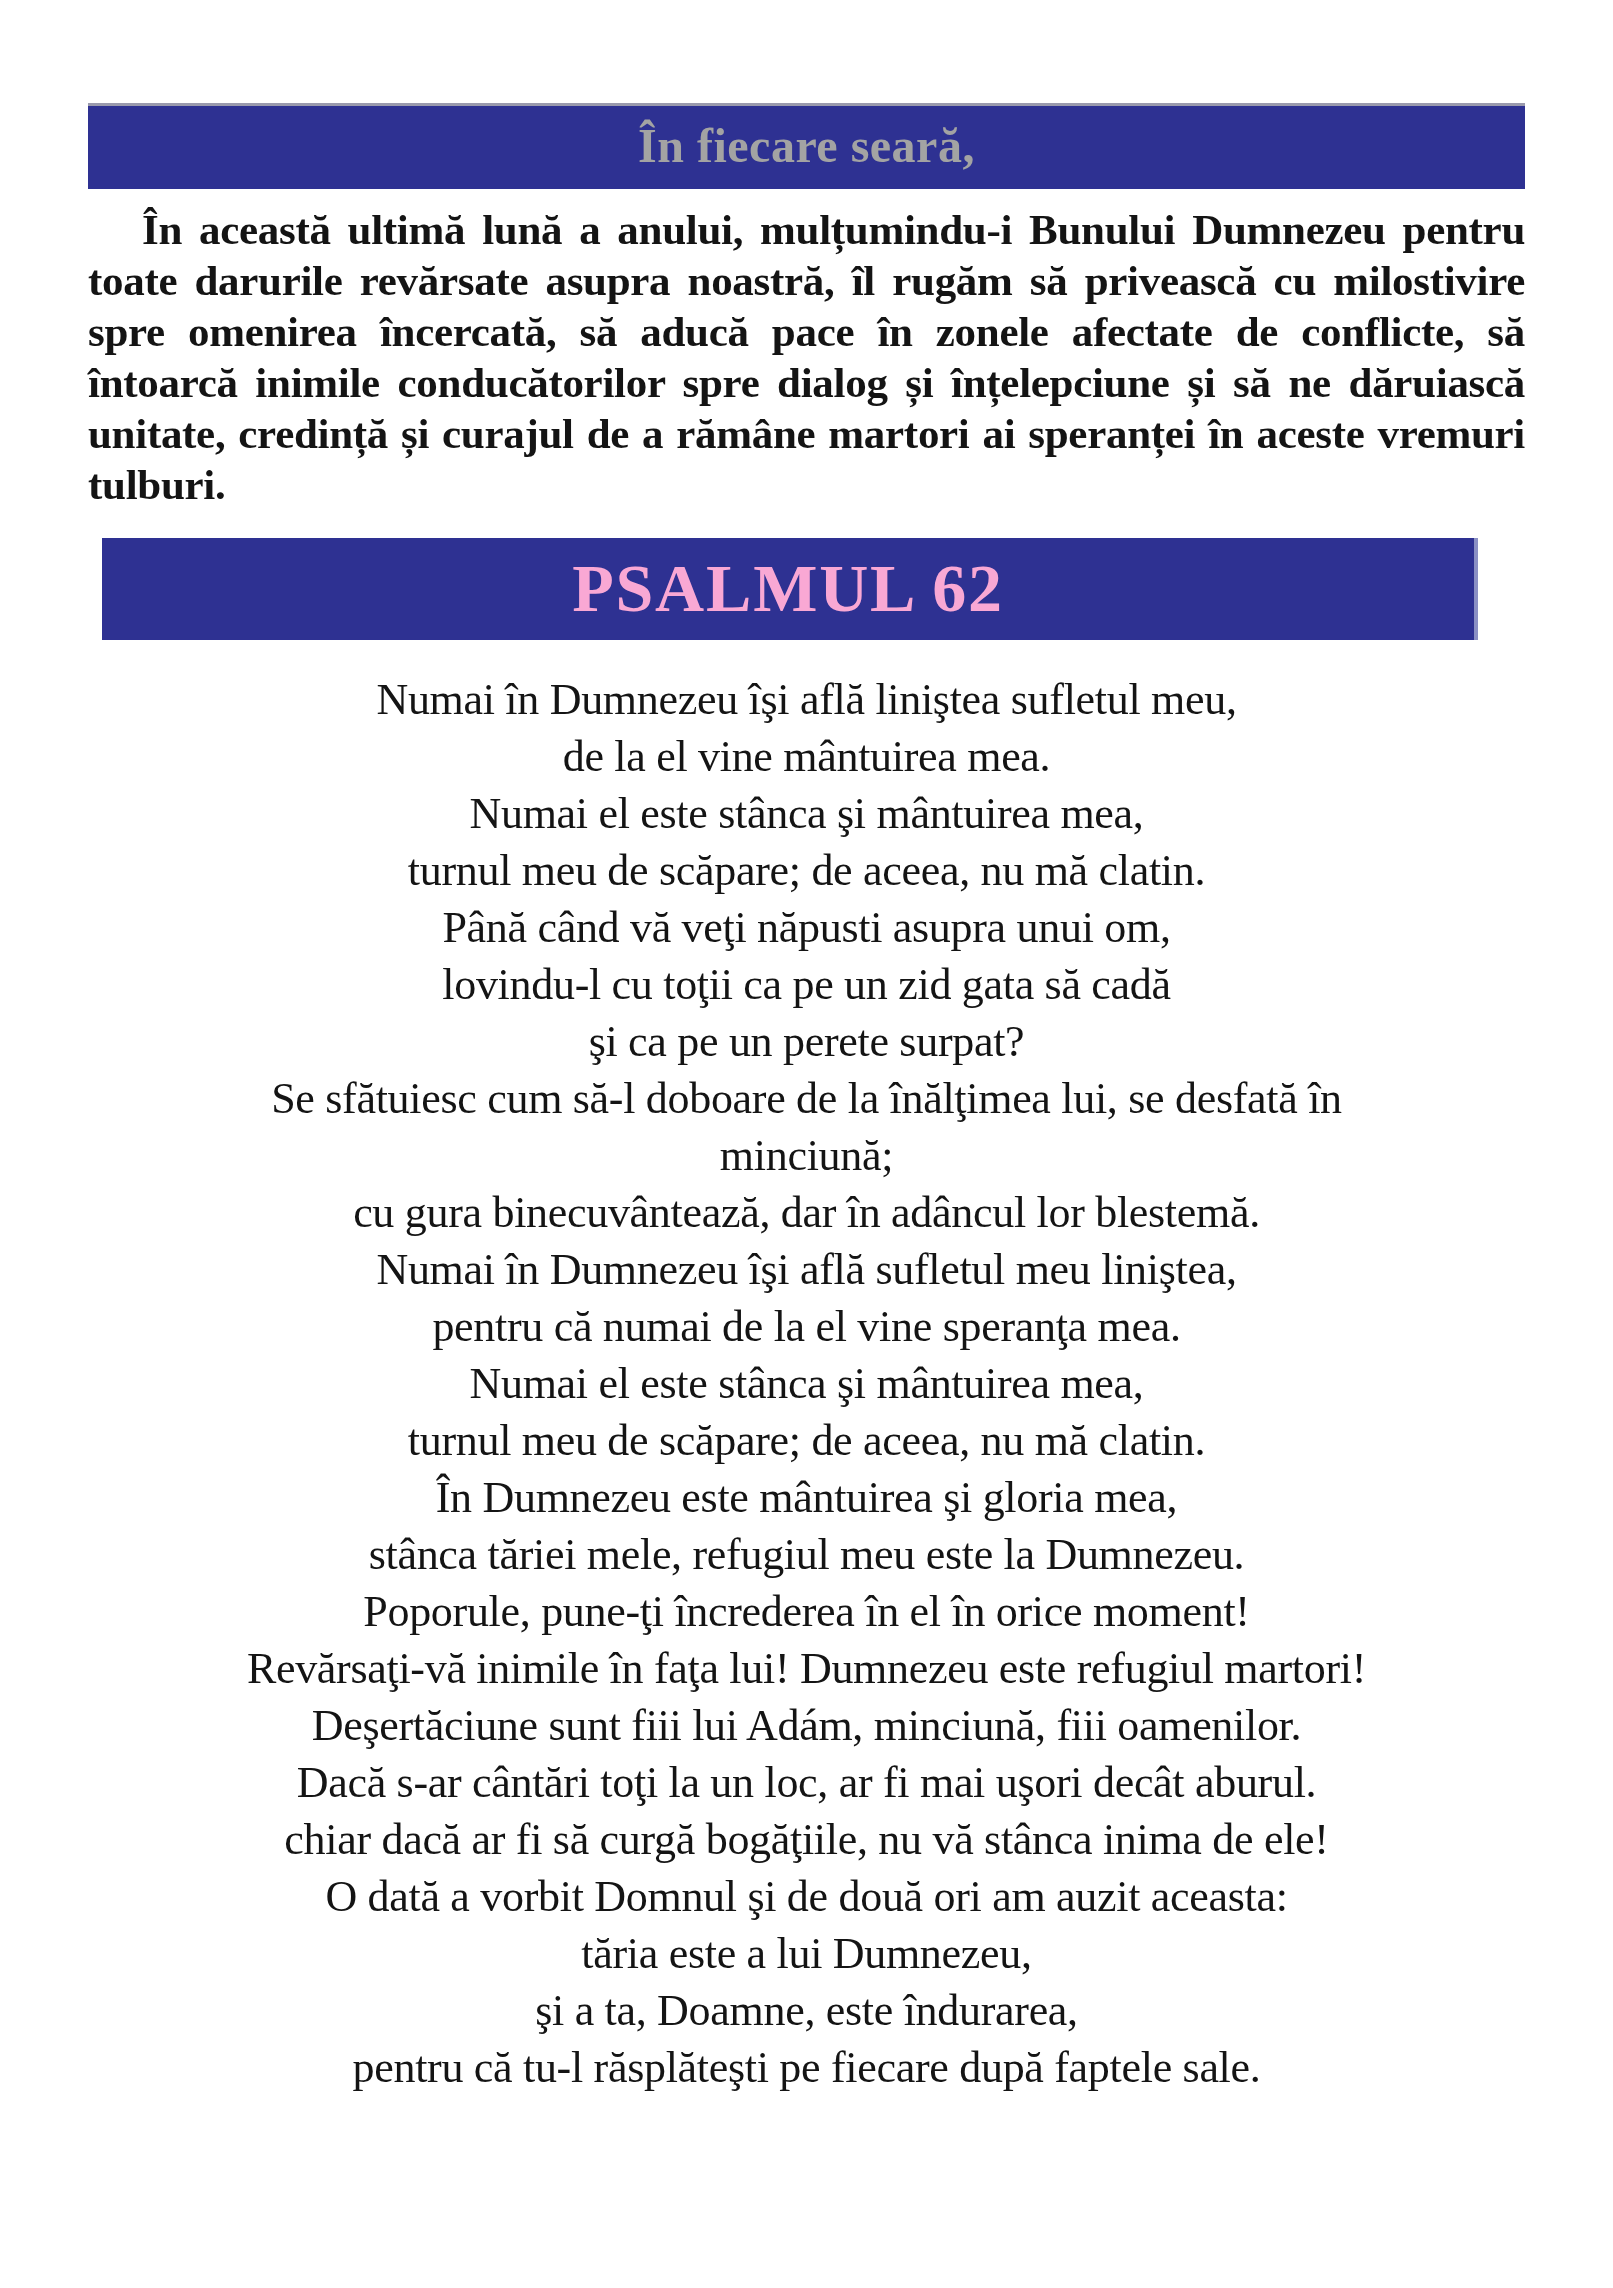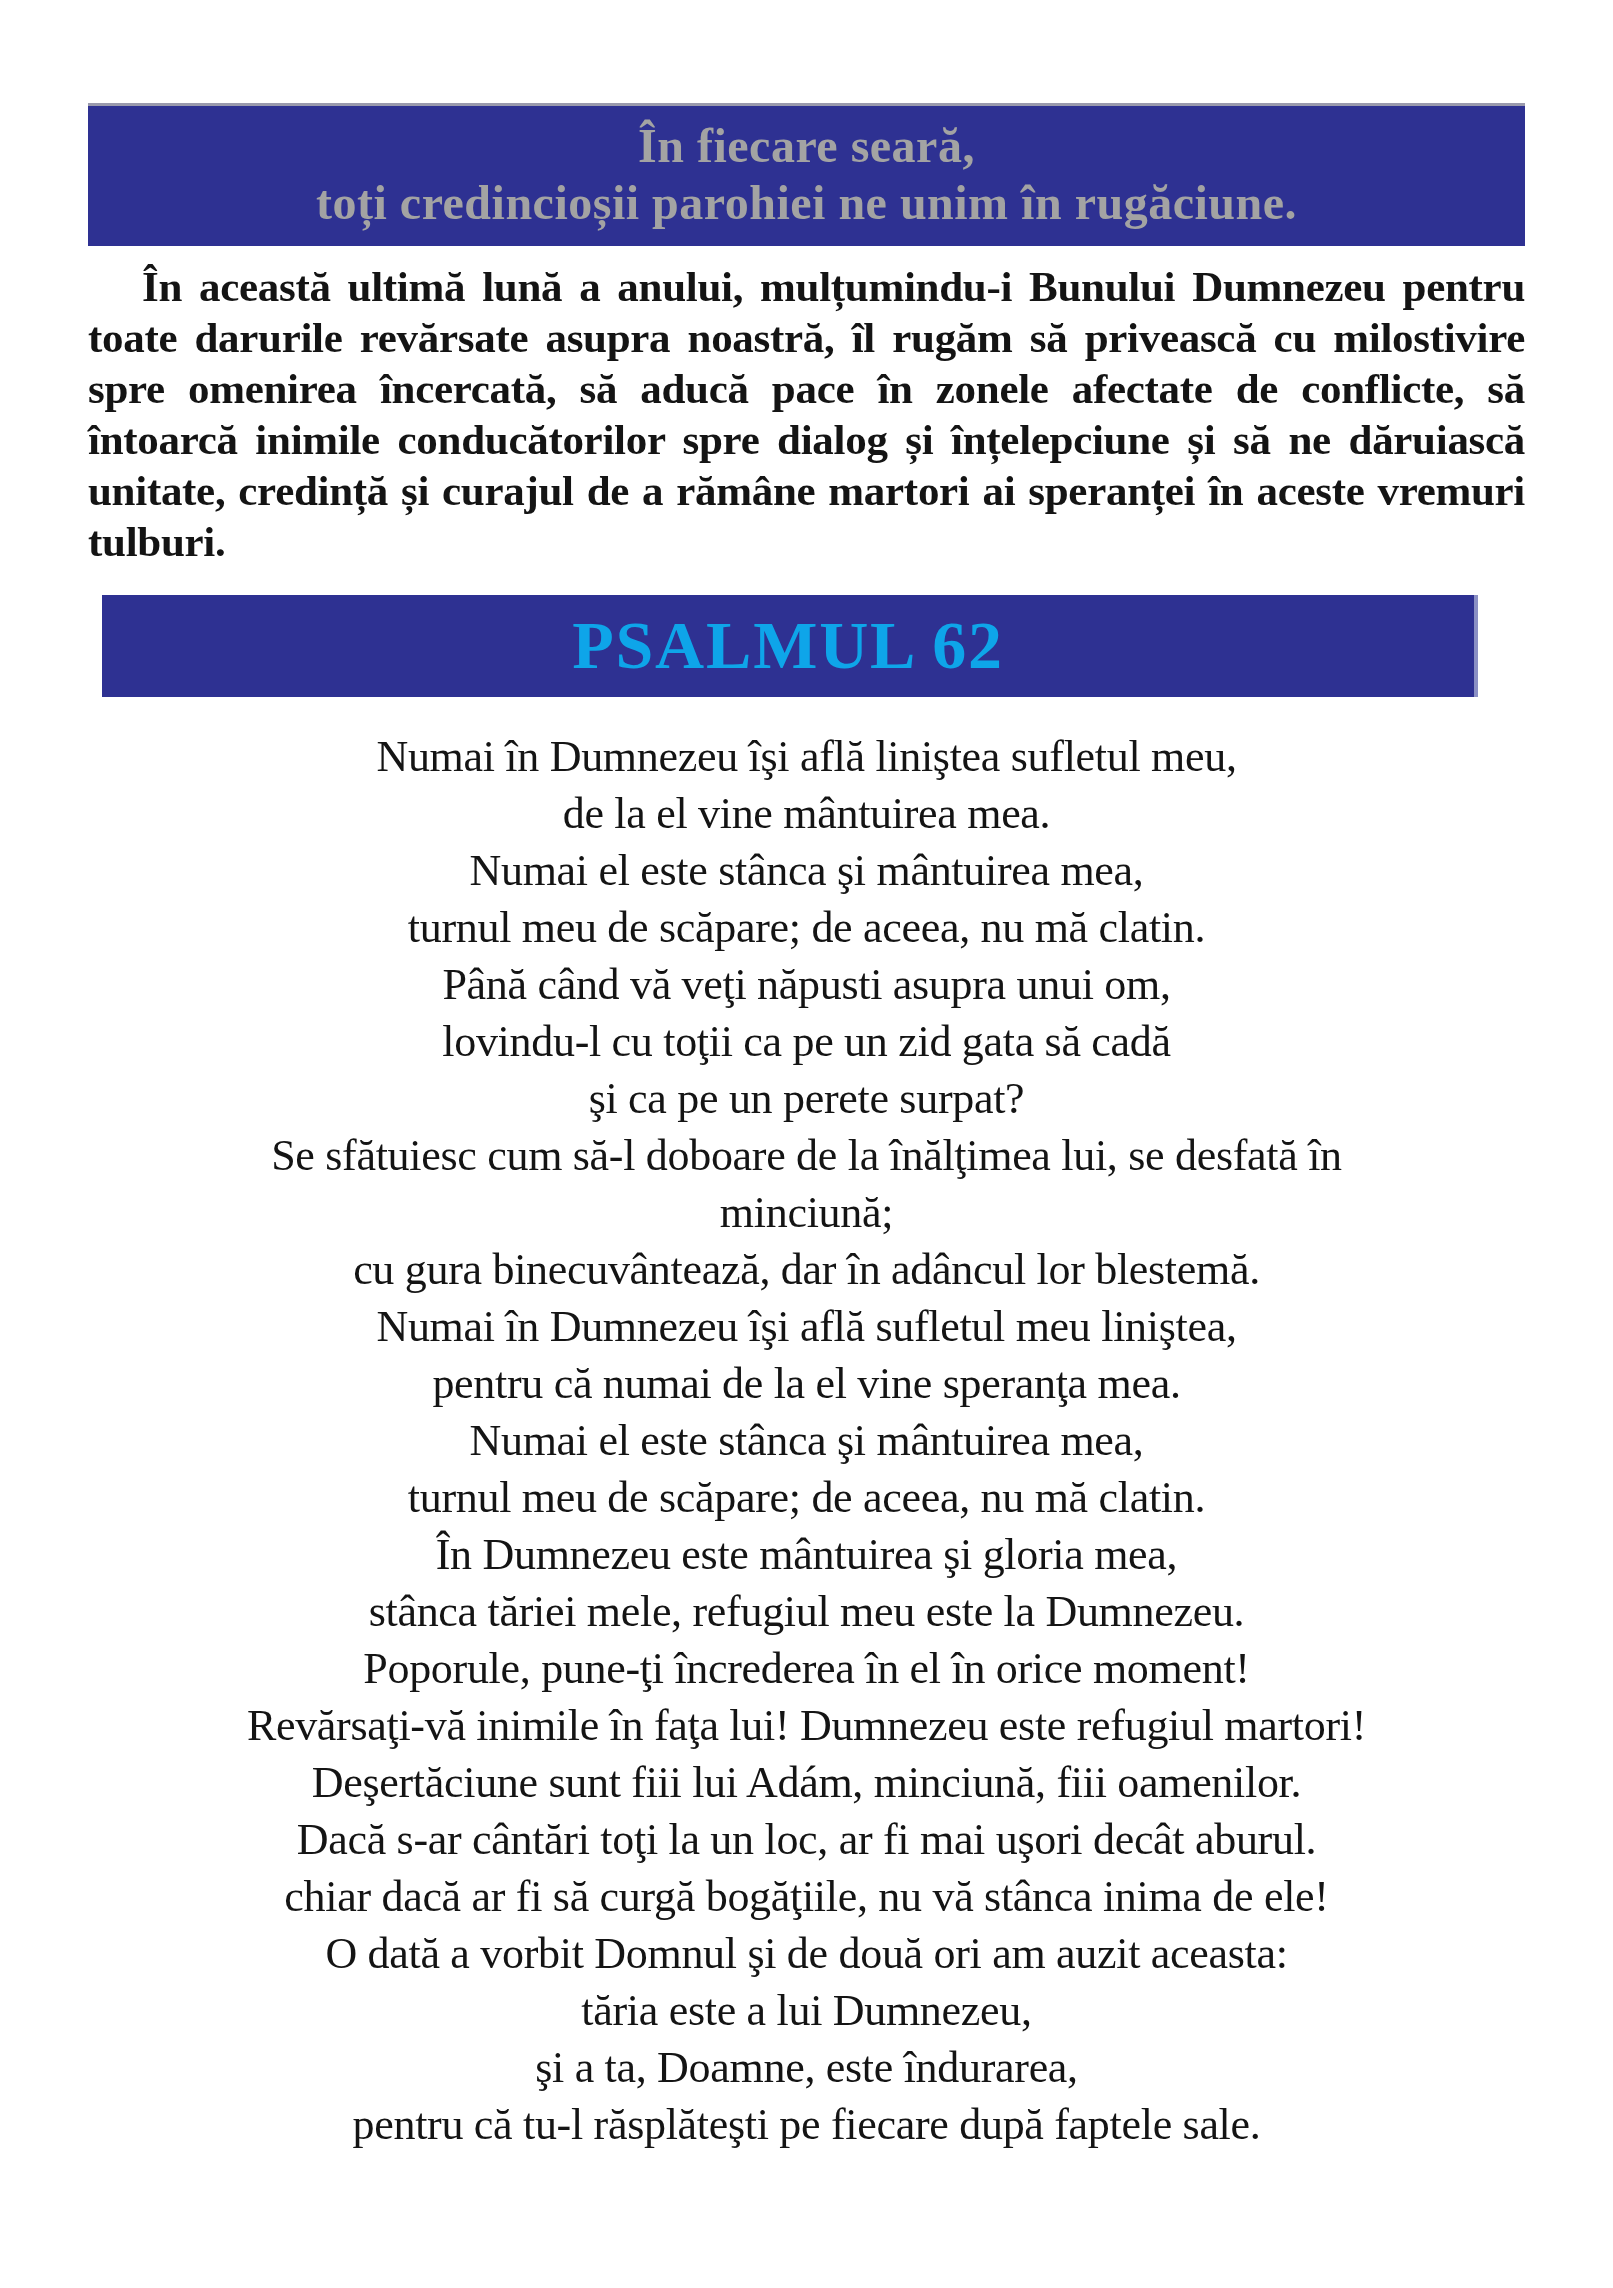--- a/index.html
+++ b/index.html
@@ -40,21 +40,21 @@
     line-height: 51px;
     text-align: justify;
     text-indent: 54px;
     letter-spacing: -0.3px;
   }
   .banner-psalm {
     margin: 28px 135px 0 102px;
     height: 102px;
     background: #2e3192;
     border-right: 4.6px solid #8b90c4;
-    color: #0ea5e9;
+    color: #f9a8d4;
     display: flex;
     align-items: center;
     justify-content: center;
     font-weight: bold;
     font-size: 68px;
     letter-spacing: 1.8px;
   }
   .psalm-lines {
     margin: 31px 55px 0 55px;
     text-align: center;
@@ -66,21 +66,20 @@
     white-space: nowrap;
   }
 </style>
 </head>
 <body>
 
 <div class="page">
 
   <div class="banner-top">
     <div class="line">În fiecare seară,</div>
-    <div class="line">toți credincioșii parohiei ne unim în rugăciune.</div>
   </div>
 
   <p class="intro">În această ultimă lună a anului, mulțumindu-i Bunului Dumnezeu pentru toate darurile revărsate asupra noastră, îl rugăm să privească cu milostivire spre omenirea încercată, să aducă pace în zonele afectate de conflicte, să întoarcă inimile conducătorilor spre dialog și înțelepciune și să ne dăruiască unitate, credință și curajul de a rămâne martori ai speranței în aceste vremuri tulburi.</p>
 
   <div class="banner-psalm">
     <span>PSALMUL 62</span>
   </div>
 
   <div class="psalm-lines">
       <div class="psalm-line">Numai în Dumnezeu îşi află liniştea sufletul meu,</div>

